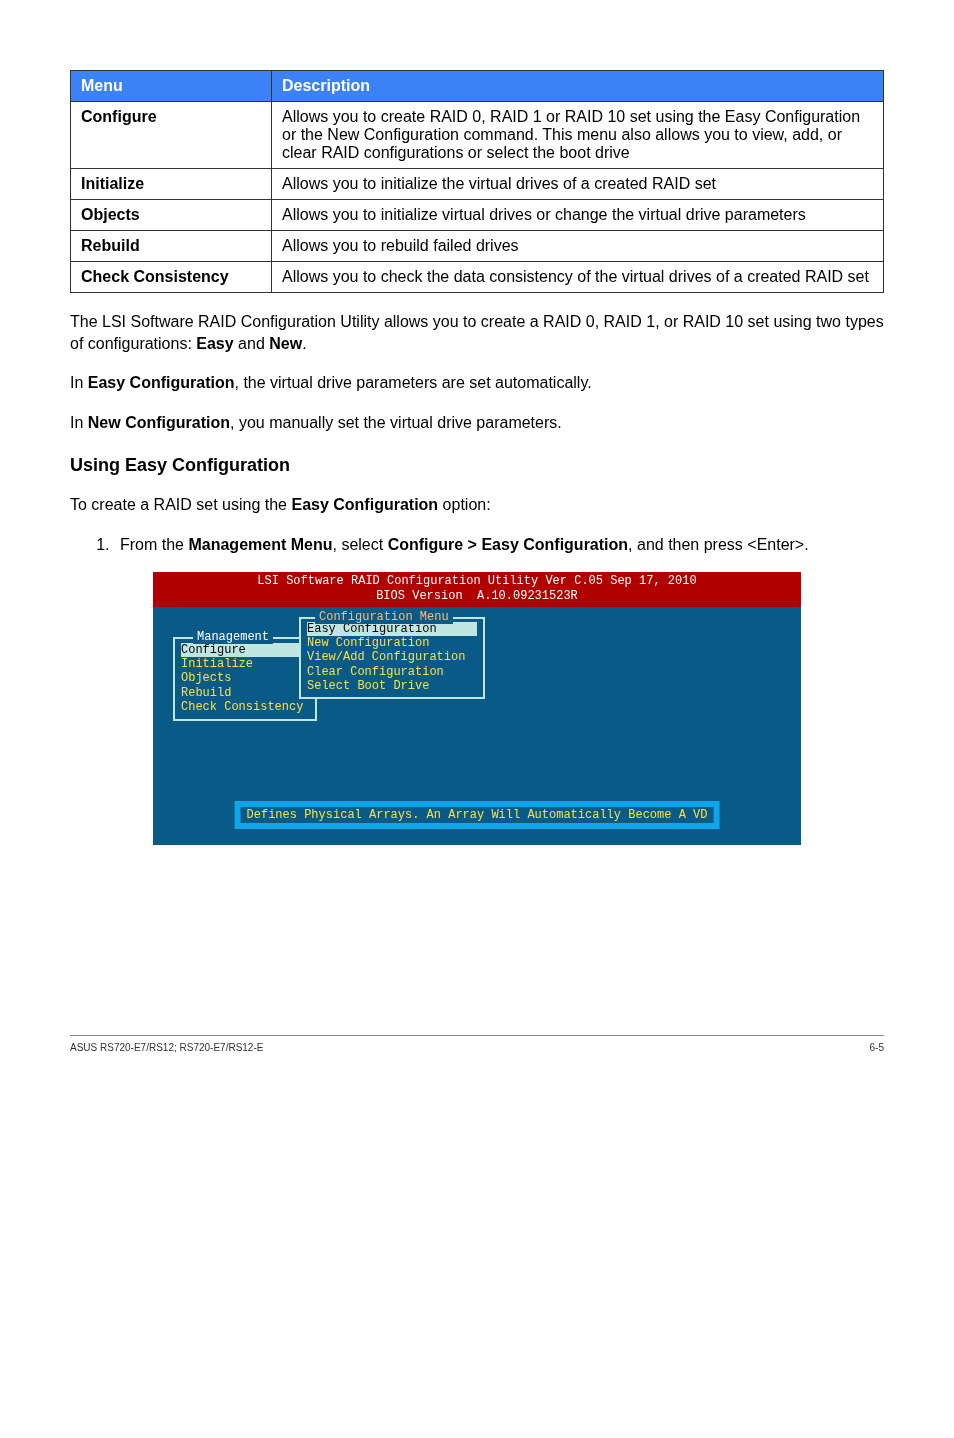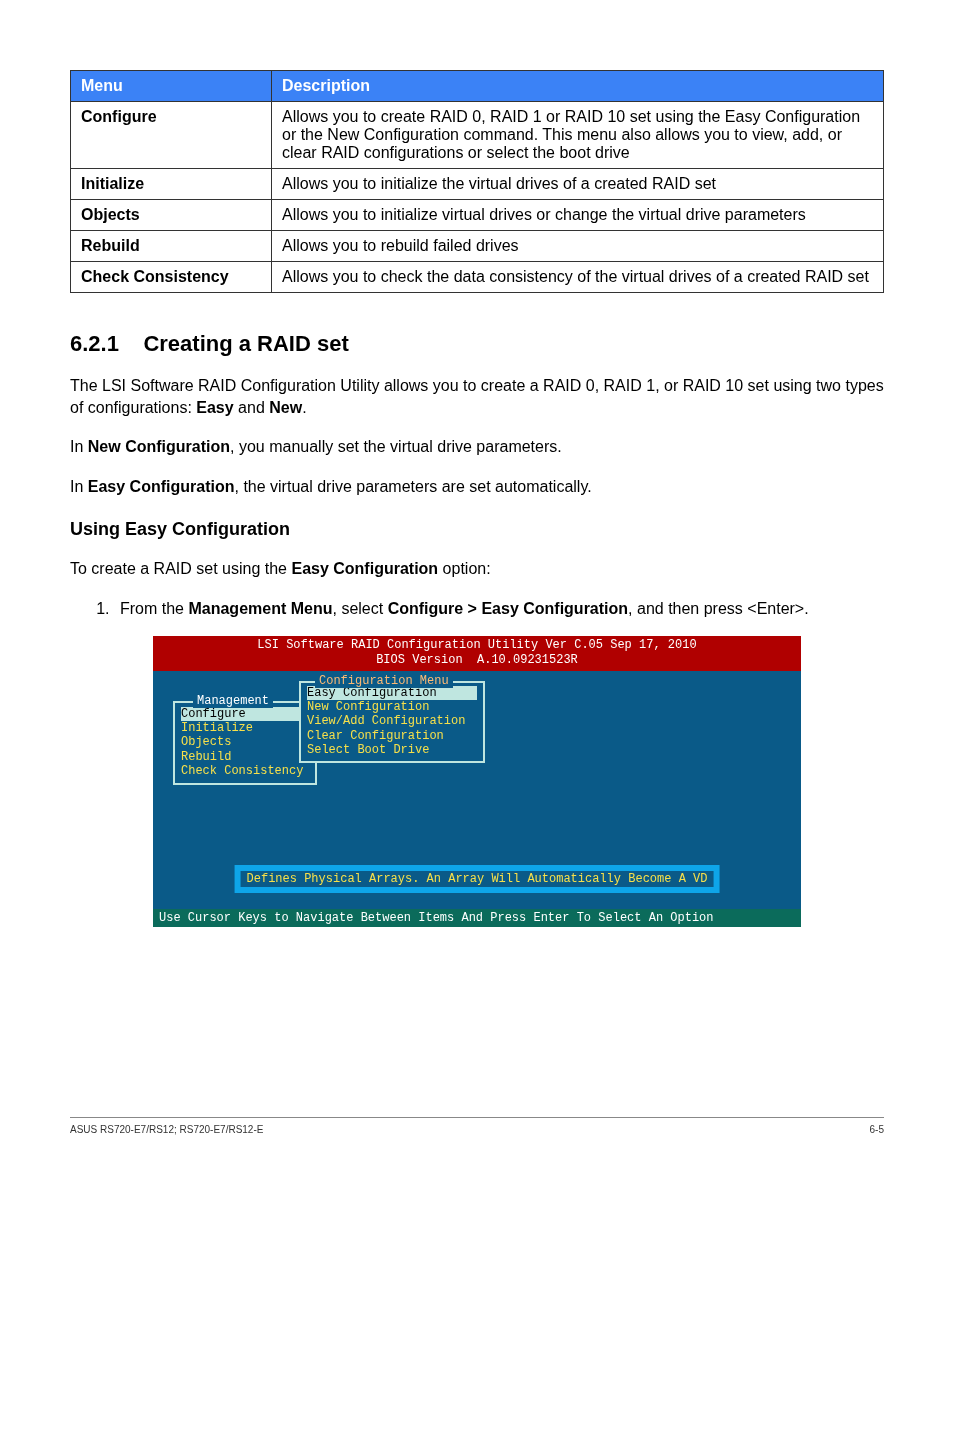--- a/index.html
+++ b/index.html
@@ -193,34 +193,31 @@
         <td class="menu-cell">Rebuild</td>
         <td>Allows you to rebuild failed drives</td>
       </tr>
       <tr>
         <td class="menu-cell">Check Consistency</td>
         <td>Allows you to check the data consistency of the virtual drives of a created RAID set</td>
       </tr>
     </tbody>
   </table>
 
-  <h2 class="section">
-    <span>6.2.1</span>&nbsp;&nbsp;&nbsp;&nbsp;<span>Creating a RAID set</span>
-  </h2>
 
   <p class="body">
     <span>The LSI Software RAID Configuration Utility allows you to create a RAID 0, RAID 1, or RAID 10 set using two types of configurations: </span><b>Easy</b><span> and </span><b>New</b><span>.</span>
   </p>
 
   <p class="body">
+    <span>In </span><b>Easy Configuration</b><span>, the virtual drive parameters are set automatically.</span>
+  </p>
+
+  <p class="body">
     <span>In </span><b>New Configuration</b><span>, you manually set the virtual drive parameters.</span>
-  </p>
-
-  <p class="body">
-    <span>In </span><b>Easy Configuration</b><span>, the virtual drive parameters are set automatically.</span>
   </p>
 
   <h3 class="subhead">Using Easy Configuration</h3>
 
   <p class="body">
     <span>To create a RAID set using the </span><b>Easy Configuration</b><span> option:</span>
   </p>
 
   <ol class="steps">
     <li>
@@ -246,21 +243,20 @@
         <div class="cfg-legend">Configuration Menu</div>
         <div class="cfg-item selected">Easy Configuration</div>
         <div class="cfg-item">New Configuration</div>
         <div class="cfg-item">View/Add Configuration</div>
         <div class="cfg-item">Clear Configuration</div>
         <div class="cfg-item">Select Boot Drive</div>
       </div>
 
       <div class="bios-hint">Defines Physical Arrays. An Array Will Automatically Become A VD</div>
     </div>
-    <div class="bios-footer">Use Cursor Keys to Navigate Between Items And Press Enter To Select An Option</div>
   </div>
 
   <div class="page-footer">
     <span>ASUS RS720-E7/RS12; RS720-E7/RS12-E</span>
     <span>6-5</span>
   </div>
 
 </div>
 
 </body></html>

